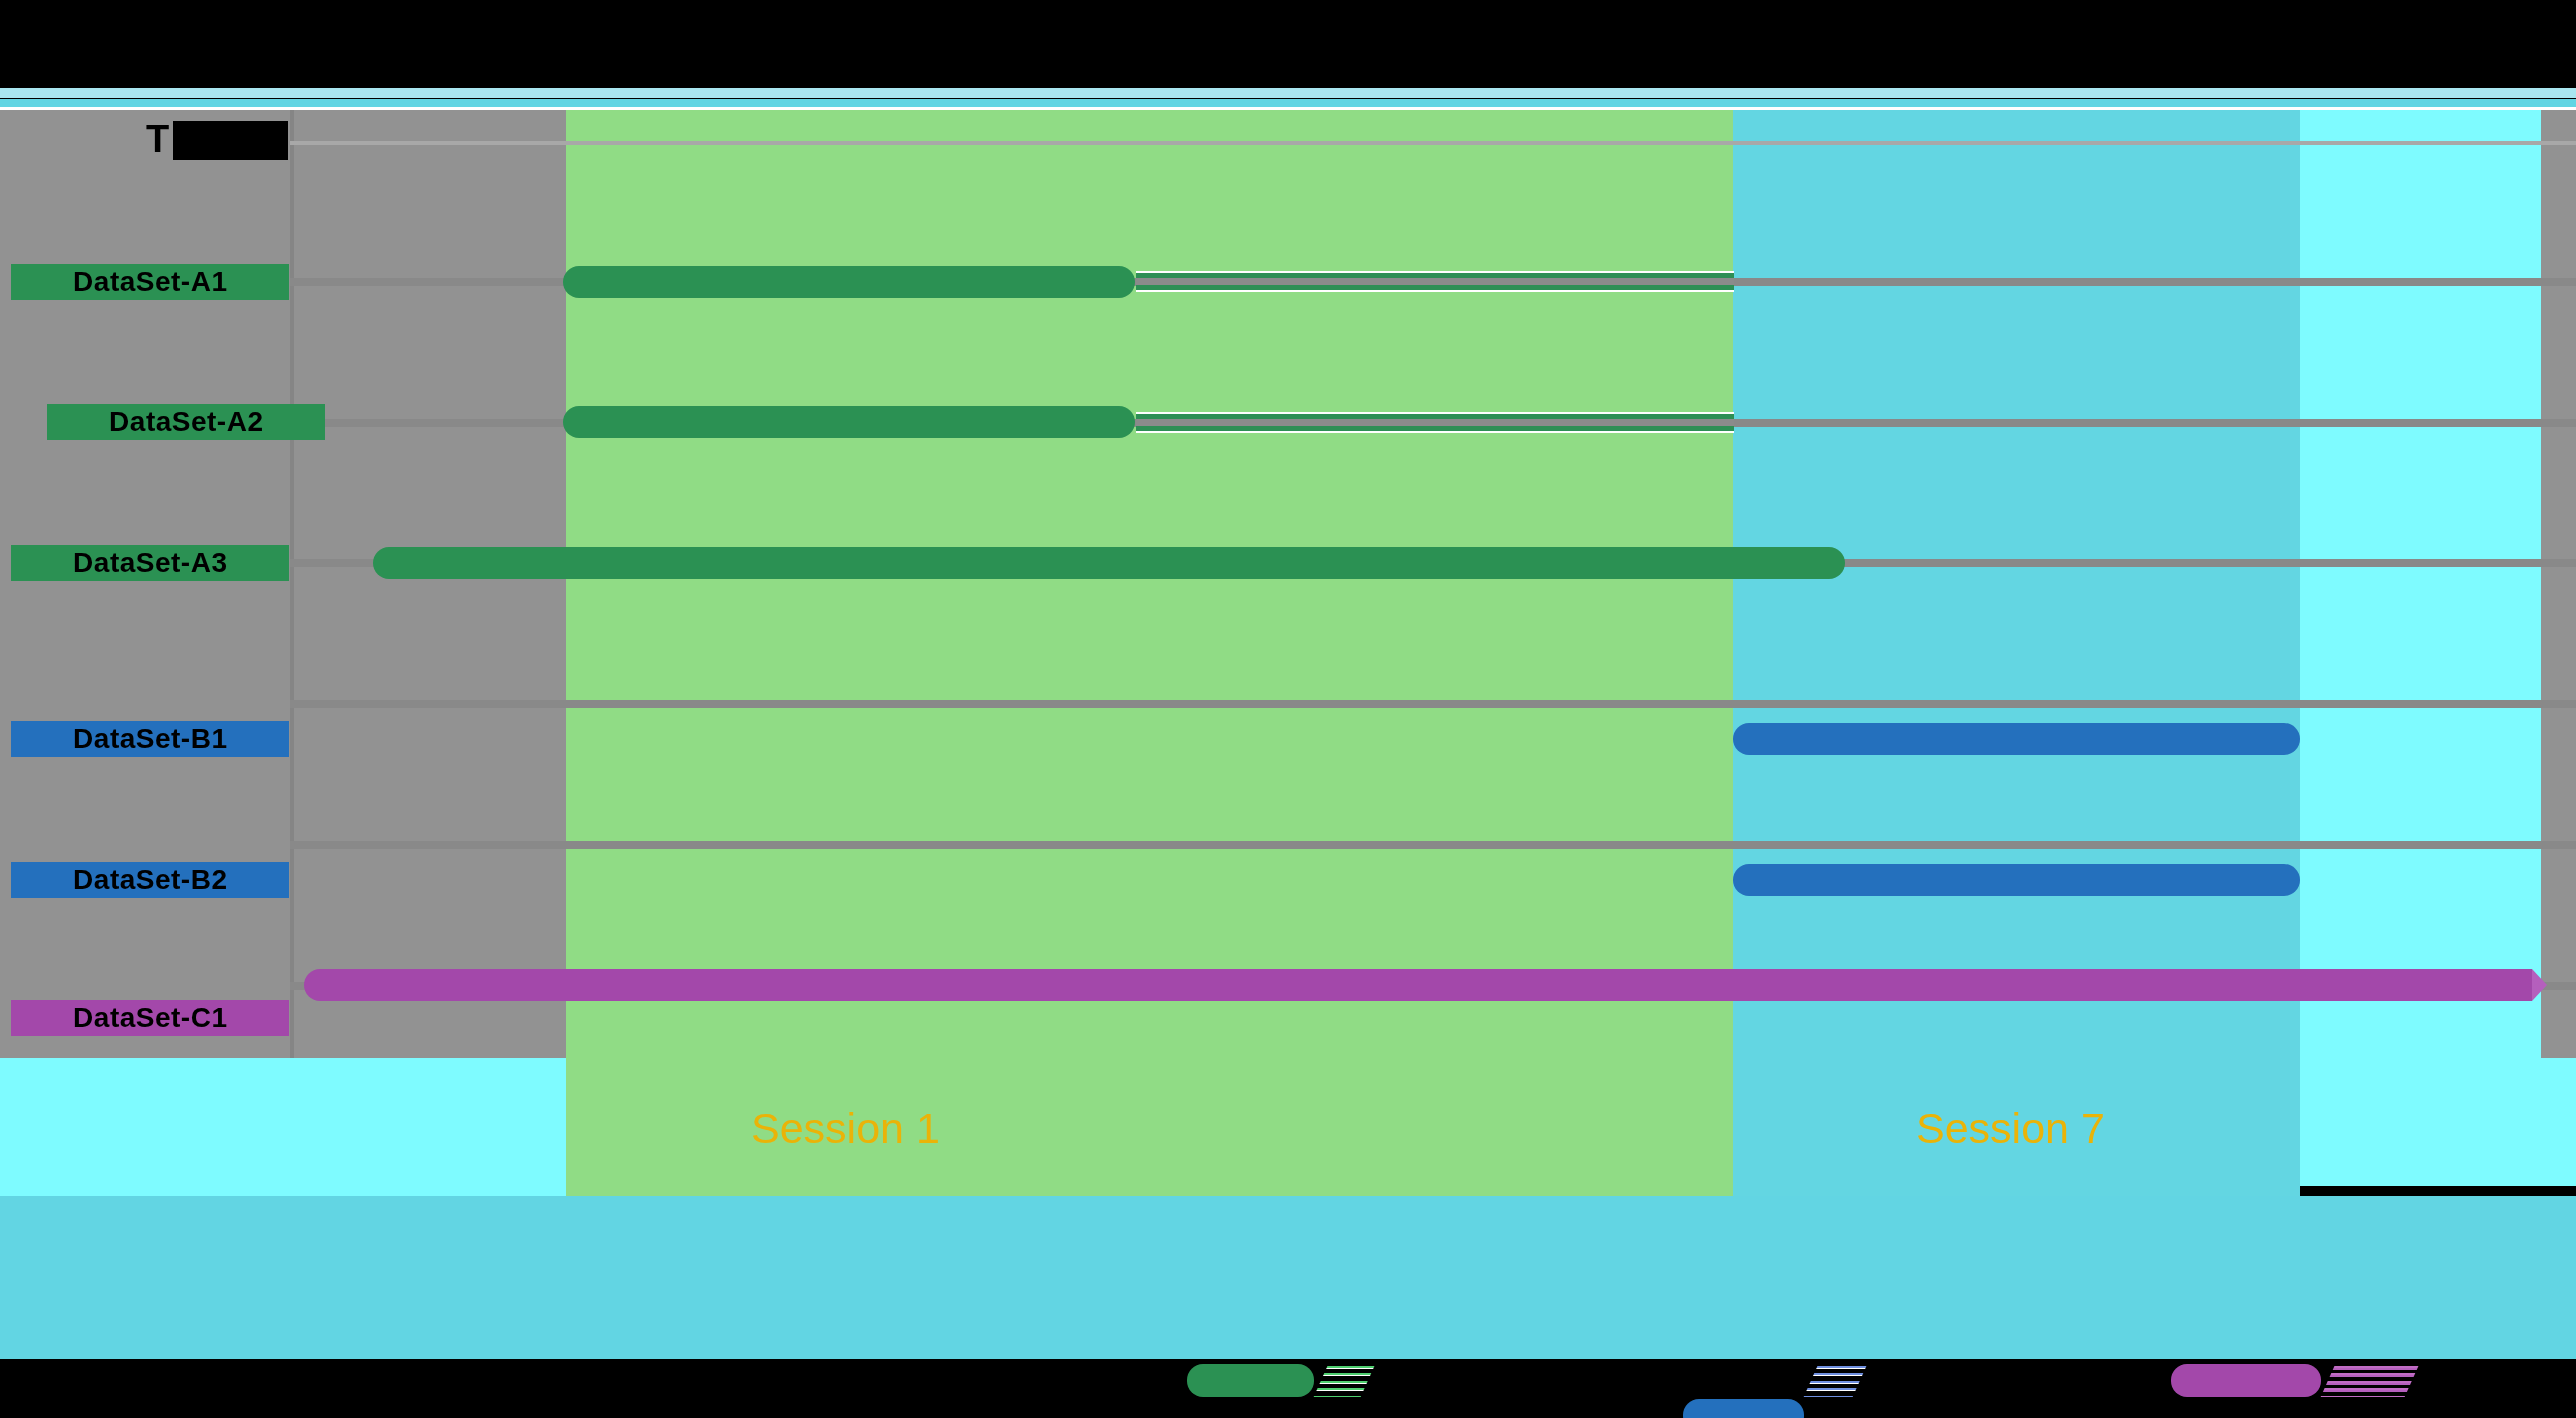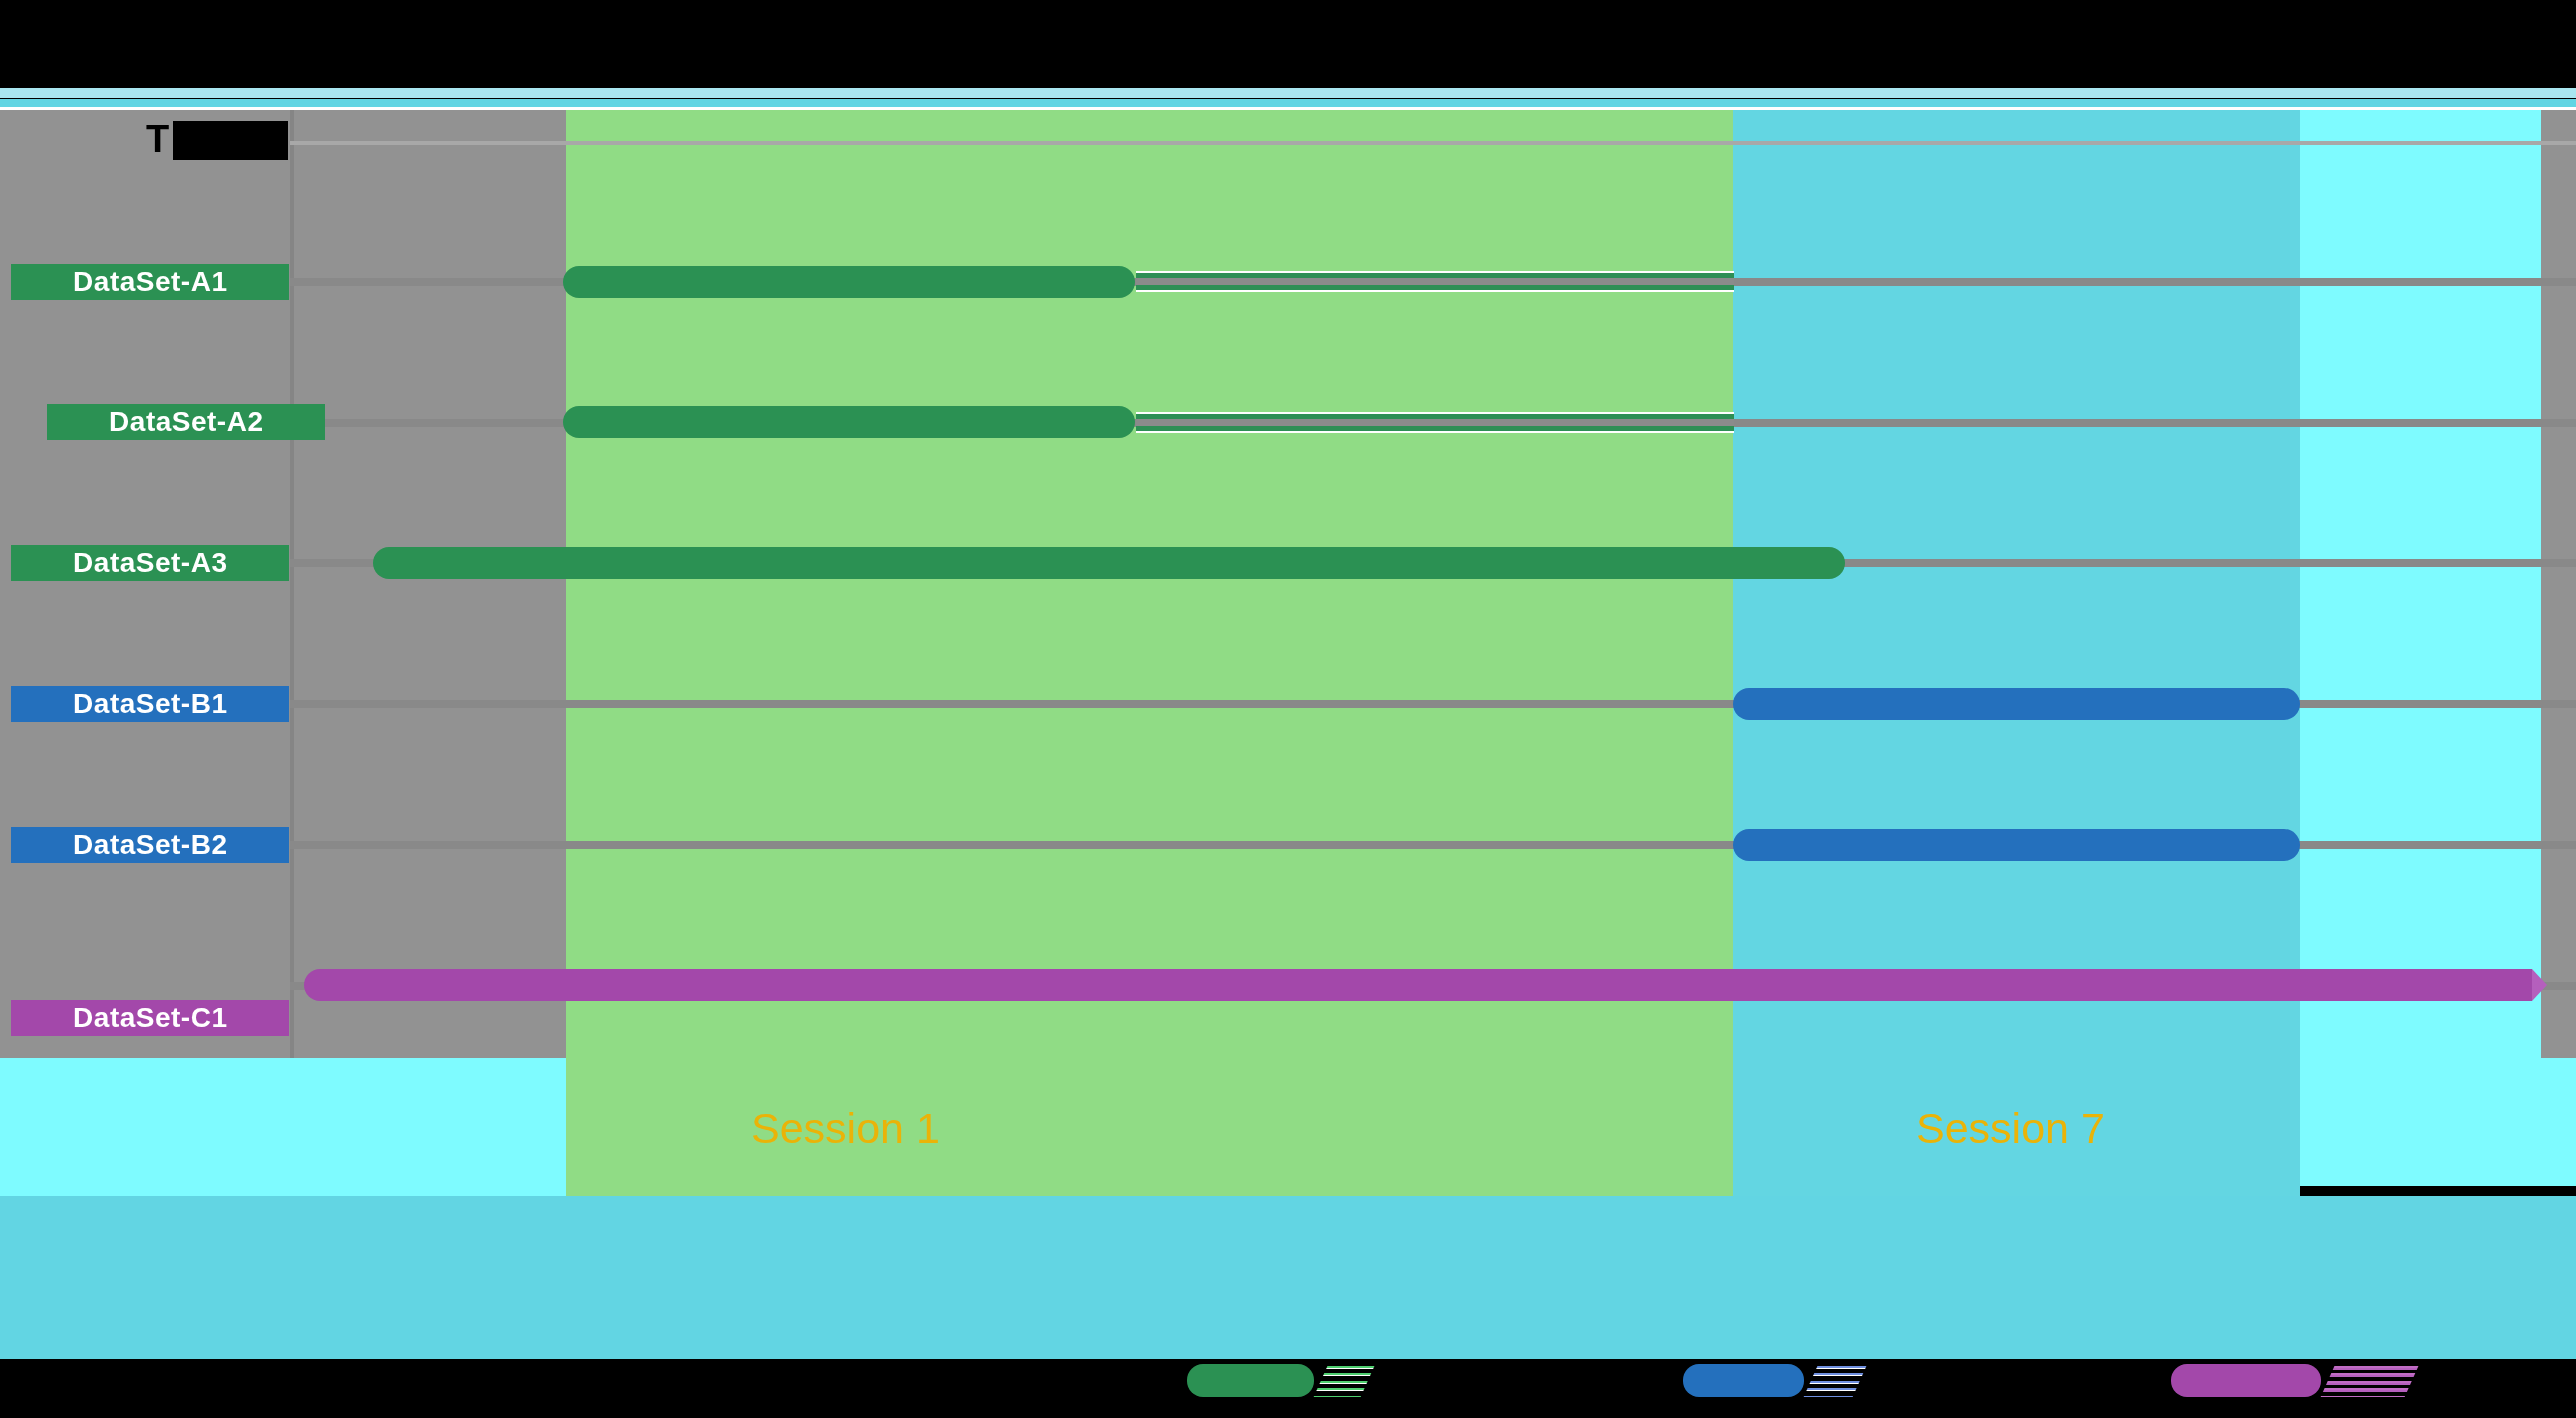--- a/index.html
+++ b/index.html
@@ -10,24 +10,24 @@
   .c-black{background:#000000;}
   .c-gray{background:#929292;}
   .c-green-band{background:#90dc85;}
   .c-cyan-band{background:#63d6e2;}
   .c-bright-band{background:#7efbff;}
   .c-strip-light{background:#a9e6f0;}
   .c-strip-deep{background:#62d5e3;}
   .c-white{background:#ffffff;}
   .bar{border-radius:16px;height:32px;}
   .bar-green{background:#2b9153;}
-  .bar-blue{background:#2470bd;}
+  .bar-blue{background:#2470bd;margin-top:35px;}
   .bar-purple{background:#a348aa;}
   .pill{height:36px;width:278px;left:11.3px;display:flex;align-items:center;
-        justify-content:center;color:#ffffff;font-size:28px;font-weight:bold;
+        justify-content:center;color:#000000;font-size:28px;font-weight:bold;
         letter-spacing:0.5px;}
   .gridline{left:290px;width:2286px;background:#898989;height:8.4px;}
   .gridline-header{left:290px;width:2286px;background:#a8a8a8;height:3.8px;}
   .vline{background:#858585;}
   .track{height:20.6px;background:linear-gradient(to bottom,
       #ffffff 0 1.9px, #2e8f55 1.9px 6.6px, #8b8b8b 6.6px 14px,
       #2e8f55 14px 19px, #ffffff 19px 20.6px);}
   .session-label{color:#eab308;font-size:43px;}
   .legend-pill{height:33px;border-radius:16px;}
   .legend-slash{height:33px;transform:skewX(-24deg);}

